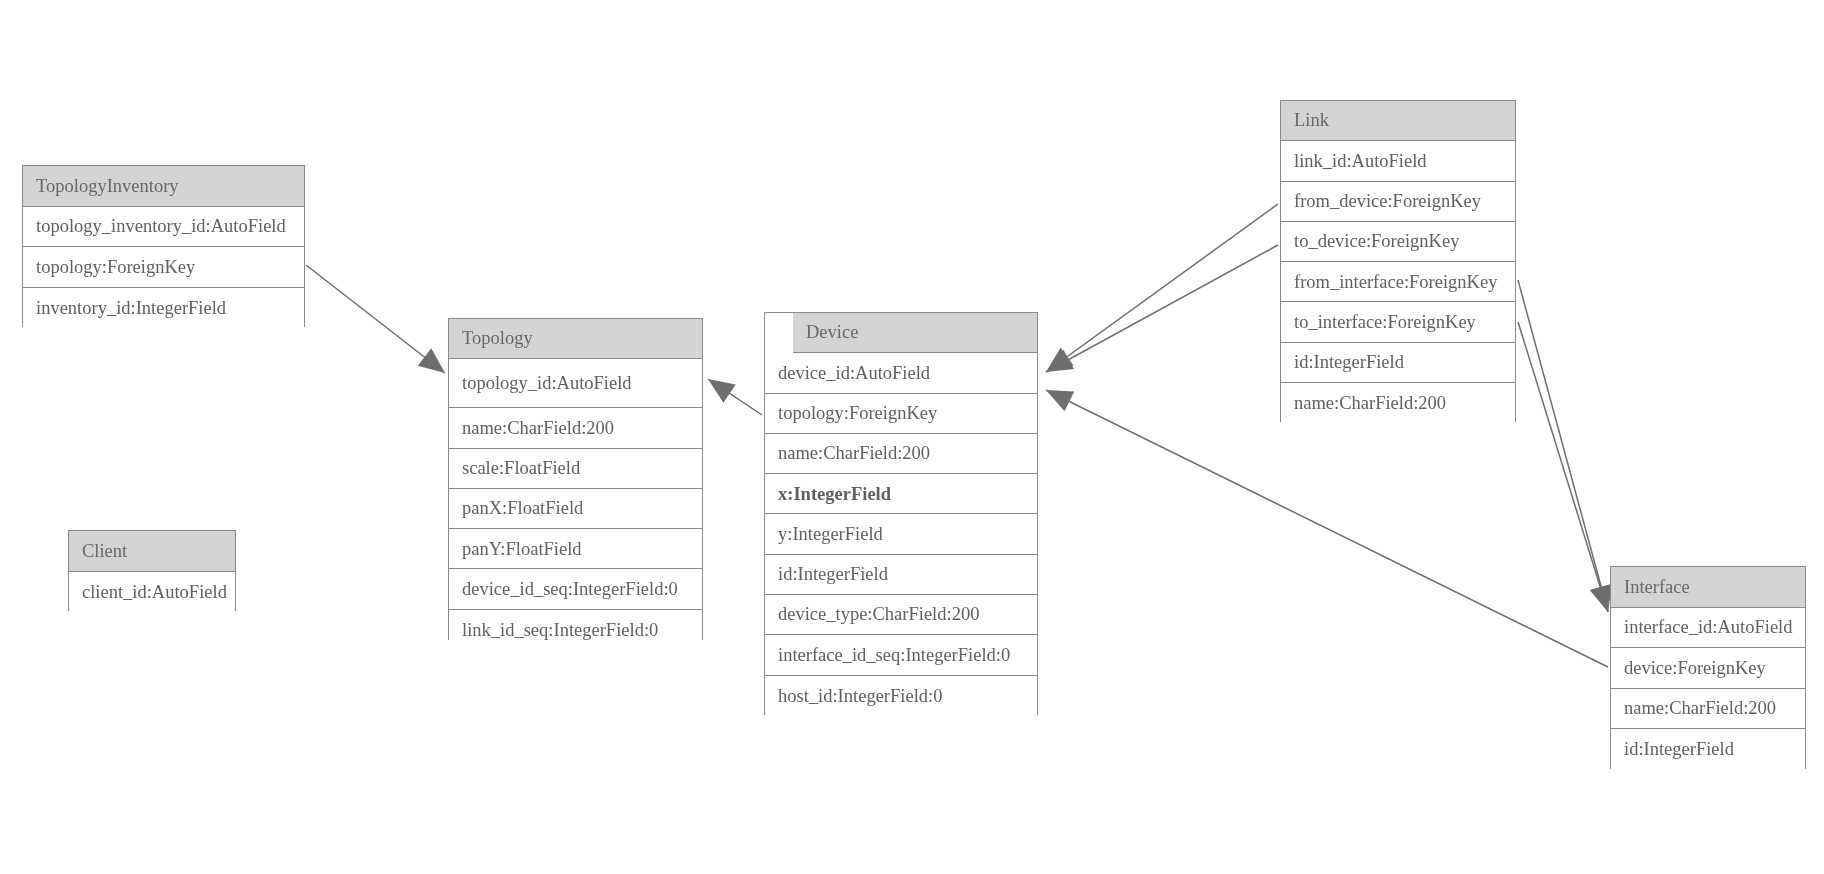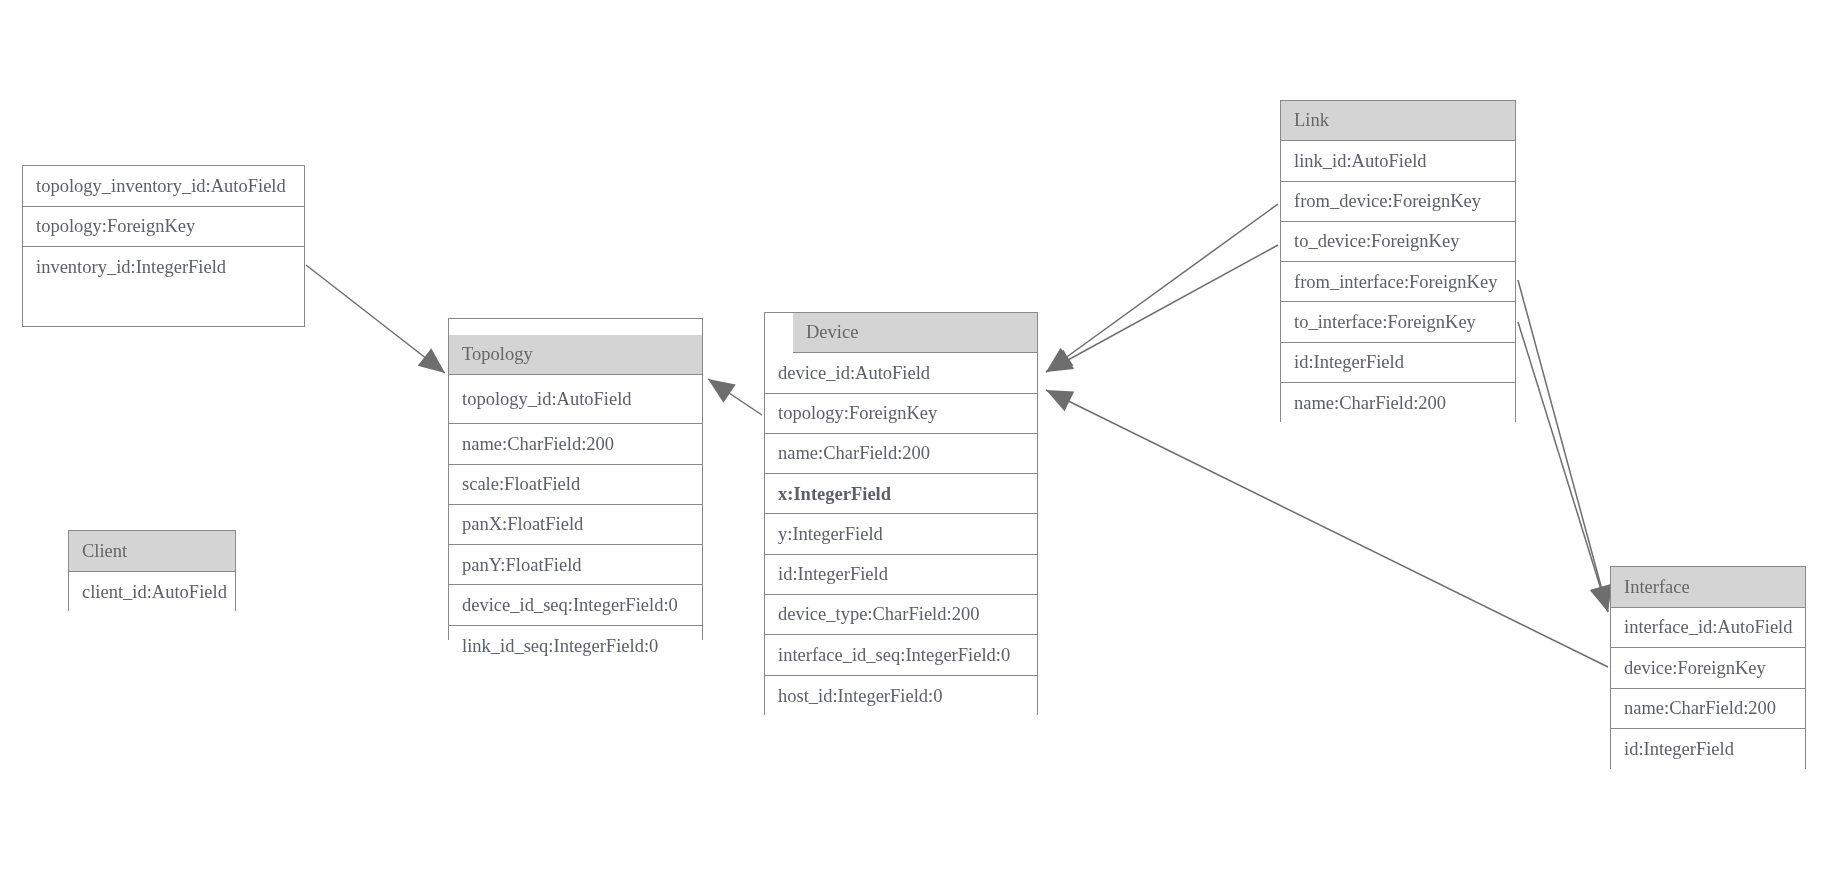--- a/index.html
+++ b/index.html
@@ -95,26 +95,27 @@
         <polygon points="0,0 -26,-11 -26,11" fill="#6e6e6e" transform="translate(1608,612) rotate(75)"></polygon>
       </g>
       <g>
         <path d="M 1518,322 L 1608,612" fill="none" stroke="#6e6e6e" stroke-width="1.5"></path>
         <polygon points="0,0 -26,-11 -26,11" fill="#6e6e6e" transform="translate(1608,612) rotate(73)"></polygon>
       </g>
     </svg>
 
   <div id="entity-layer">
       <div class="entity" style="left: 22px; top: 165px; width: 283px; height: 162px; border-color: rgb(137, 137, 137);">
+        <div class="entity-header" style="height: 40.5px; background: rgb(212, 212, 212); color: rgb(102, 102, 102); border-bottom-color: rgb(137, 137, 137);">TopologyInventory</div>
         <div class="entity-field" style="height: 40.5px; color: rgb(93, 96, 104); border-bottom-color: rgb(137, 137, 137);">topology_inventory_id:AutoField</div>
         <div class="entity-field" style="height: 40.5px; color: rgb(93, 96, 104); border-bottom-color: rgb(137, 137, 137);">topology:ForeignKey</div>
         <div class="entity-field" style="height: 40.5px; color: rgb(93, 96, 104); border-bottom-color: rgb(137, 137, 137);">inventory_id:IntegerField</div>
       </div>
       <div class="entity" style="left: 448px; top: 318px; width: 255px; height: 322.4px; border-color: rgb(137, 137, 137);">
-        <div class="entity-header" style="height: 40.3px; background: rgb(212, 212, 212); color: rgb(102, 102, 102); border-bottom-color: rgb(137, 137, 137); margin-top: 16px;">Topology</div>
+        <div class="entity-header" style="height: 40.3px; background: rgb(212, 212, 212); color: rgb(102, 102, 102); border-bottom-color: rgb(137, 137, 137);">Topology</div>
         <div class="entity-field" style="height: 49px; color: rgb(93, 96, 104); border-bottom-color: rgb(137, 137, 137);">topology_id:AutoField</div>
         <div class="entity-field" style="height: 40.3px; color: rgb(93, 96, 104); border-bottom-color: rgb(137, 137, 137);">name:CharField:200</div>
         <div class="entity-field" style="height: 40.3px; color: rgb(93, 96, 104); border-bottom-color: rgb(137, 137, 137);">scale:FloatField</div>
         <div class="entity-field" style="height: 40.3px; color: rgb(93, 96, 104); border-bottom-color: rgb(137, 137, 137);">panX:FloatField</div>
         <div class="entity-field" style="height: 40.3px; color: rgb(93, 96, 104); border-bottom-color: rgb(137, 137, 137);">panY:FloatField</div>
         <div class="entity-field" style="height: 40.3px; color: rgb(93, 96, 104); border-bottom-color: rgb(137, 137, 137);">device_id_seq:IntegerField:0</div>
         <div class="entity-field" style="height: 40.3px; color: rgb(93, 96, 104); border-bottom-color: rgb(137, 137, 137);">link_id_seq:IntegerField:0</div>
       </div>
       <div class="entity" style="left: 68px; top: 530px; width: 168px; height: 81px; border-color: rgb(137, 137, 137);">
         <div class="entity-header" style="height: 40.5px; background: rgb(212, 212, 212); color: rgb(102, 102, 102); border-bottom-color: rgb(137, 137, 137);">Client</div>

